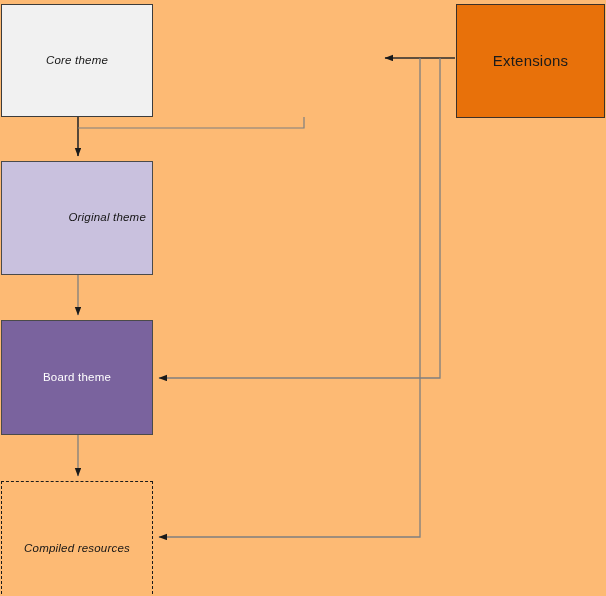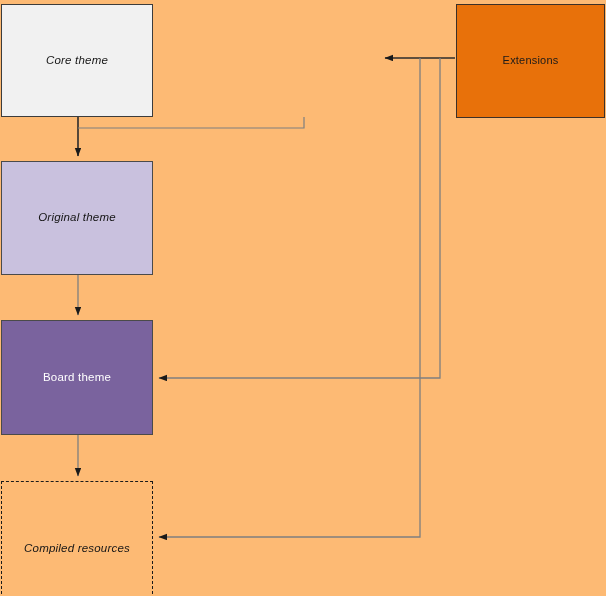--- a/index.html
+++ b/index.html
@@ -74,32 +74,33 @@
   #node-extensions {
     left: 456px;
     top: 4px;
     width: 149px;
     height: 114px;
     background: #e8710a;
     border: 1px solid #3c3028;
   }
   #node-extensions .node-label {
     font-style: normal;
-    font-size: 11px;
+    font-size: 15px;
     color: #1b1b1b;
   }
 
   
   #node-original-theme {
     left: 1px;
     top: 161px;
     width: 152px;
     height: 114px;
     background: #c9c1de;
     border: 1px solid #4a4a4a;
+    justify-content: flex-end;
   }
   #node-original-theme .node-label {
     font-style: italic;
     font-size: 11.5px;
     color: #141414;
   }
 
   
   #node-board-theme {
     left: 1px;

